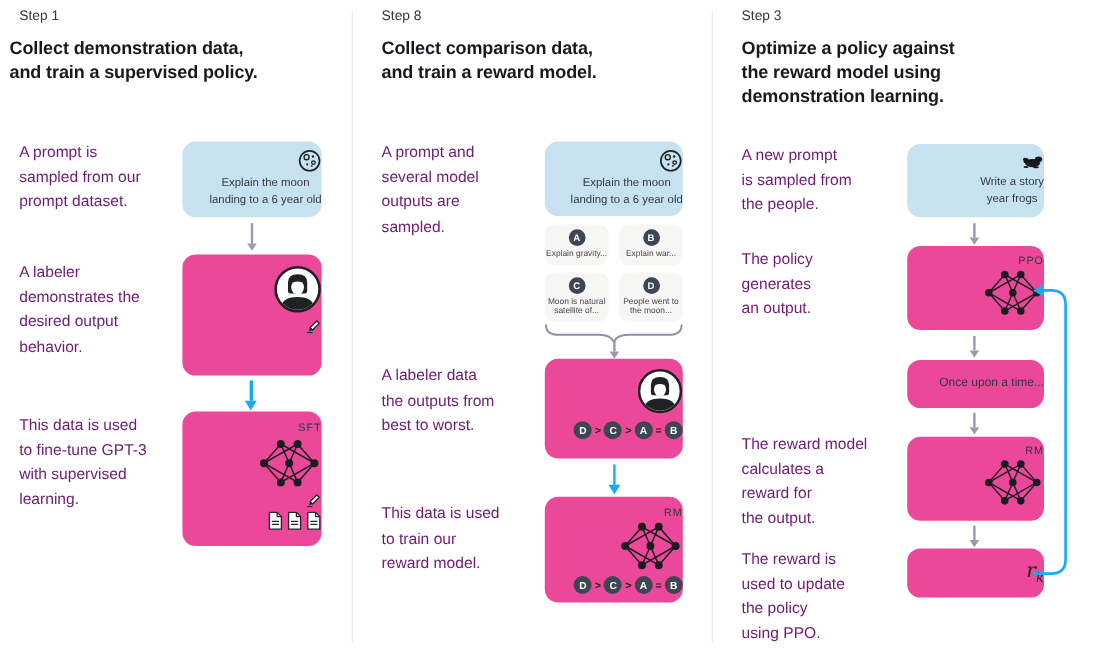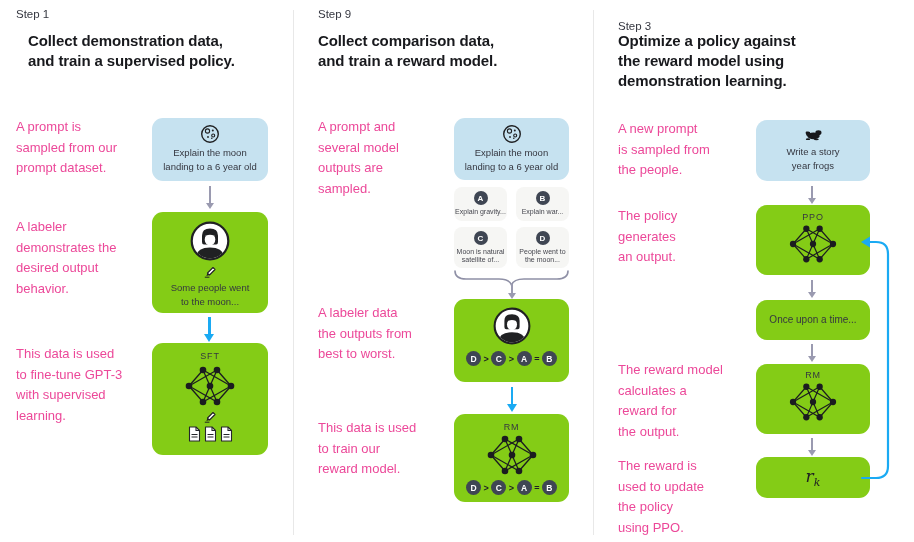--- a/index.html
+++ b/index.html
@@ -3,25 +3,25 @@
 <meta charset="utf-8">
 <style>
   html,body{margin:0;padding:0;background:#fff;}
   .canvas{position:relative;width:914px;height:542px;background:#ffffff;
     font-family:"Liberation Sans",sans-serif;overflow:hidden;}
   .divider{position:absolute;top:10px;height:525px;width:1px;background:#e8e8e8;}
 
   .step-label{position:absolute;margin:0;font-size:11.5px;color:#353740;}
   .heading{position:absolute;margin:0;font-size:15px;font-weight:700;color:#18191d;
     line-height:20px;white-space:pre-line;letter-spacing:-0.1px;}
-  .caption{position:absolute;margin:0;font-size:13px;color:#ec4899;line-height:20.5px;white-space:pre-line;}
-
-  .box{position:absolute;border-radius:11px;display:flex;flex-direction:column;align-items:center;box-sizing:border-box;}
+  .caption{position:absolute;margin:0;font-size:13px;color:#701a75;line-height:20.5px;white-space:pre-line;}
+
+  .box{position:absolute;border-radius:11px;display:flex;flex-direction:column;align-items:flex-end;box-sizing:border-box;}
   .box.blue{background:#c6e2f0;}
-  .box.gray{background:#84cc16;}
+  .box.gray{background:#ec4899;}
   .box-text{font-size:9.5px;line-height:13.5px;color:#353740;text-align:center;white-space:pre-line;}
   .model-label{font-size:9px;letter-spacing:0.8px;color:#353740;}
 
   .varrow{position:absolute;width:1.6px;background:#9a9ab0;}
   .varrow::after{content:"";position:absolute;top:100%;left:50%;transform:translateX(-50%);
     width:0;height:0;border:4px solid transparent;border-top:6px solid #9a9ab0;}
   .varrow.blue{width:2.6px;background:#1aaaf3;}
   .varrow.blue::after{border:5px solid transparent;border-top:8px solid #1aaaf3;}
 
   .mini{position:absolute;background:#f6f6f4;border-radius:8px;display:flex;flex-direction:column;
@@ -43,21 +43,21 @@
 </head>
 <body>
 
 <div class="canvas">
 
   <div class="divider" style="left:293px"></div>
   <div class="divider" style="left:593px"></div>
 
   <section>
     <p class="step-label" style="left:16px;top:8px">Step 1</p>
-    <h2 class="heading" style="left:28px;top:31px">Collect demonstration data,
+    <h2 class="heading" style="left:8px;top:31px">Collect demonstration data,
 and train a supervised policy.</h2>
     <p class="caption" style="left:16px;top:117px">A prompt is
 sampled from our
 prompt dataset.</p>
     <p class="caption" style="left:16px;top:217px">A labeler
 demonstrates the
 desired output
 behavior.</p>
     <p class="caption" style="left:16px;top:344px">This data is used
 to fine-tune GPT-3
@@ -92,22 +92,20 @@
         </g>
         <path d="M12,21 V14.5 Q12,7.5 20,7.5 Q28,7.5 28,14.5 V21 Q28,23.5 26,23.5 L14,23.5 Q12,23.5 12,21 Z" fill="#202123"></path>
         <ellipse cx="20" cy="18.5" rx="5.3" ry="6" fill="#fff"></ellipse>
         <path d="M16,12.5 Q20,10.5 24,12.5 L24,14.5 Q20,12.8 16,14.5 Z" fill="#202123"></path>
       </svg>
       <svg width="14" height="13" viewBox="0 0 14 13" style="margin-top:4px">
         <path d="M4.5,8 L10,2.5 L12,4.5 L6.5,10 Z" fill="#fff" stroke="#202123" stroke-width="1.1" stroke-linejoin="round"></path>
         <path d="M4.5,8 L3.4,11.1 L6.5,10 Z" fill="#202123"></path>
         <path d="M1.8,12.2 L6.4,12.2" stroke="#202123" stroke-width="1"></path>
       </svg>
-      <div class="box-text" style="margin-top:3px">Some people went
-to the moon...</div>
     </div>
 
     <div class="varrow blue" style="left:208px;top:317px;height:17px"></div>
 
     <div class="box gray" style="left:152px;top:343px;width:116px;height:112px">
       <div class="model-label" style="margin-top:8px">SFT</div>
       <svg width="54" height="42" viewBox="0 0 54 42" style="margin-top:4px">
         <g stroke="#1b1c20" stroke-width="1.25">
           <line x1="20" y1="5" x2="6" y2="21"></line>
             <line x1="20" y1="5" x2="27" y2="21"></line>
@@ -151,21 +149,21 @@
         <svg width="13" height="16" viewBox="0 0 13 16">
             <path d="M1.5,1 H8 L11.5,4.5 V15 H1.5 Z" fill="#fff" stroke="#25262b" stroke-width="1.1" stroke-linejoin="round"></path>
             <path d="M8,1 V4.5 H11.5" fill="none" stroke="#25262b" stroke-width="1.1"></path>
             <path d="M3.5,8.5 H9.5 M3.5,11 H9.5" stroke="#25262b" stroke-width="1"></path>
           </svg>
       </div>
     </div>
   </section>
 
   <section>
-    <p class="step-label" style="left:318px;top:8px">Step 9</p>
+    <p class="step-label" style="left:318px;top:8px">Step 8</p>
     <h2 class="heading" style="left:318px;top:31px">Collect comparison data,
 and train a reward model.</h2>
     <p class="caption" style="left:318px;top:117px">A prompt and
 several model
 outputs are
 sampled.</p>
     <p class="caption" style="left:318px;top:303px">A labeler data
 the outputs from
 best to worst.</p>
     <p class="caption" style="left:318px;top:418px">This data is used
@@ -270,21 +268,21 @@
         <span class="rbadge">C</span>
         <span class="rop">&gt;</span>
         <span class="rbadge">A</span>
         <span class="rop">=</span>
         <span class="rbadge">B</span>
       </div>
     </div>
   </section>
 
   <section>
-    <p class="step-label" style="left:618px;top:20px">Step 3</p>
+    <p class="step-label" style="left:618px;top:8px">Step 3</p>
     <h2 class="heading" style="left:618px;top:31px">Optimize a policy against
 the reward model using
 demonstration learning.</h2>
     <p class="caption" style="left:618px;top:119px">A new prompt
 is sampled from
 the people.</p>
     <p class="caption" style="left:618px;top:206px">The policy
 generates
 an output.</p>
     <p class="caption" style="left:618px;top:360px">The reward model

